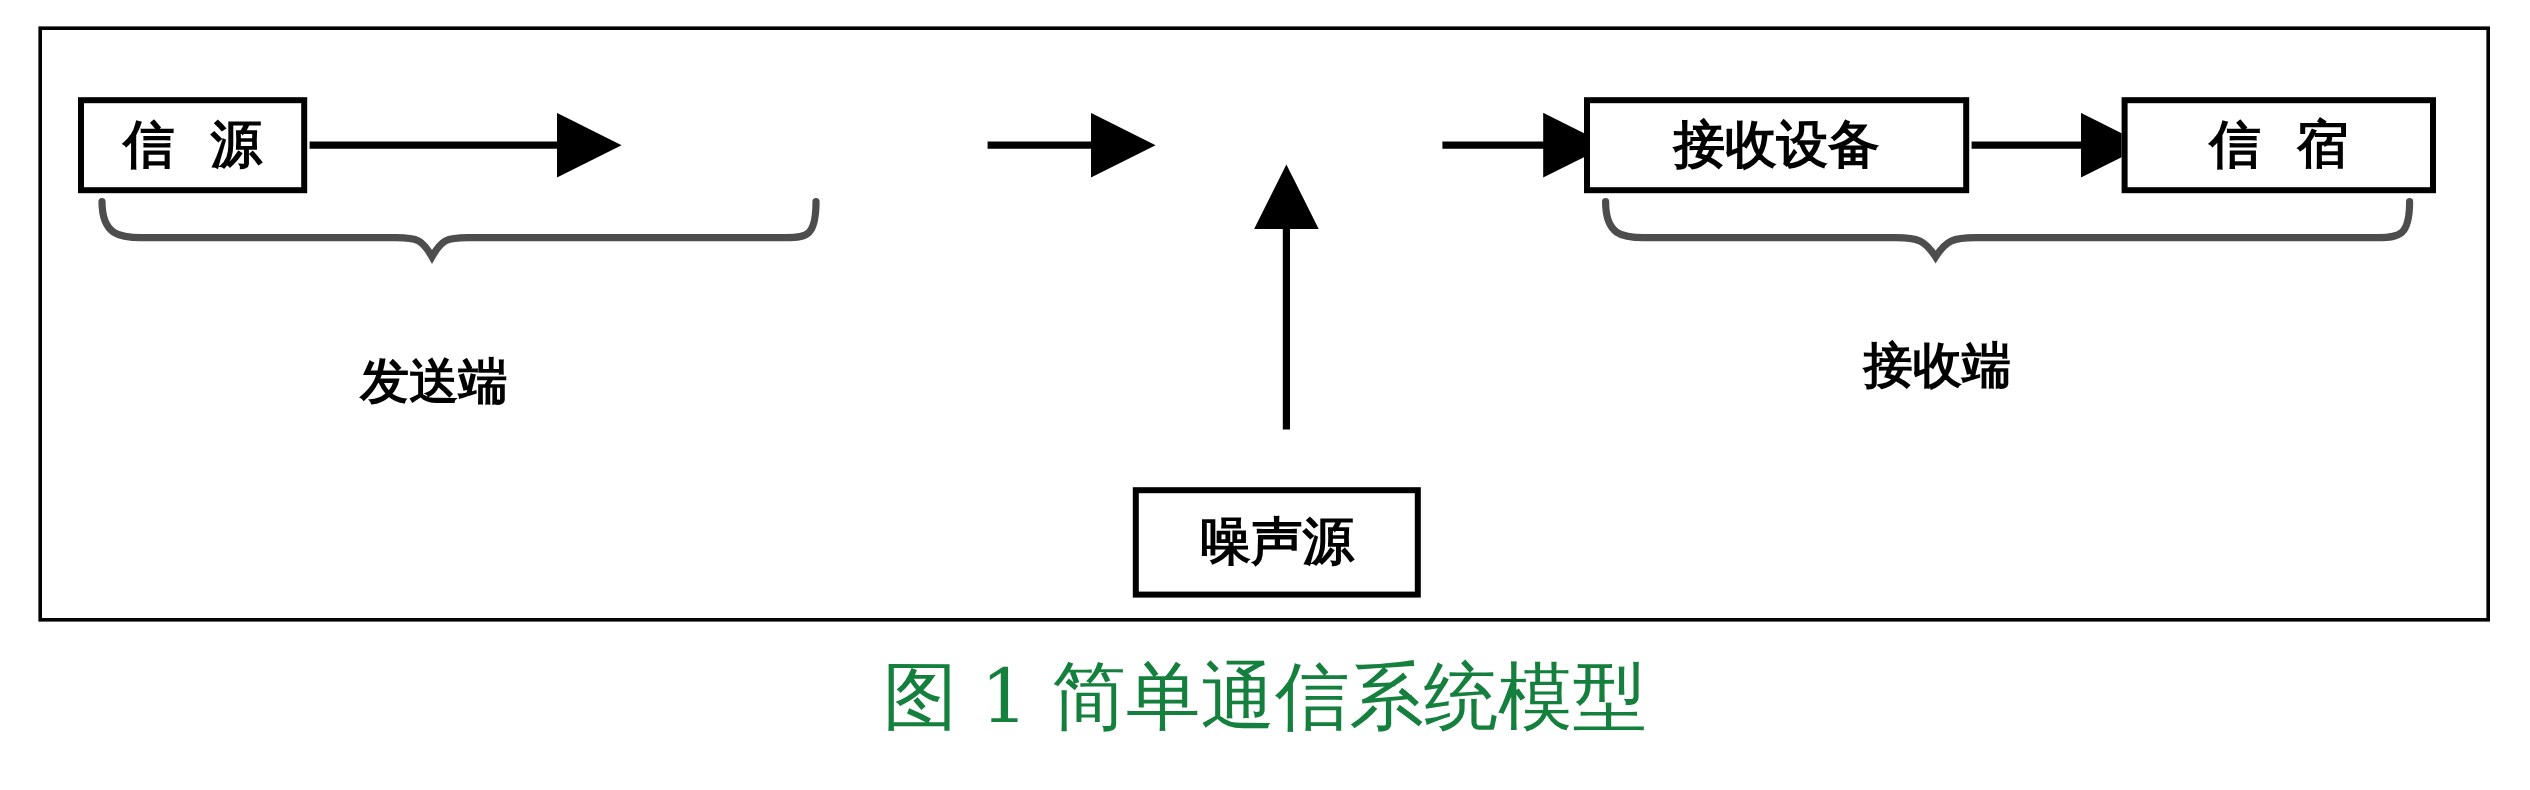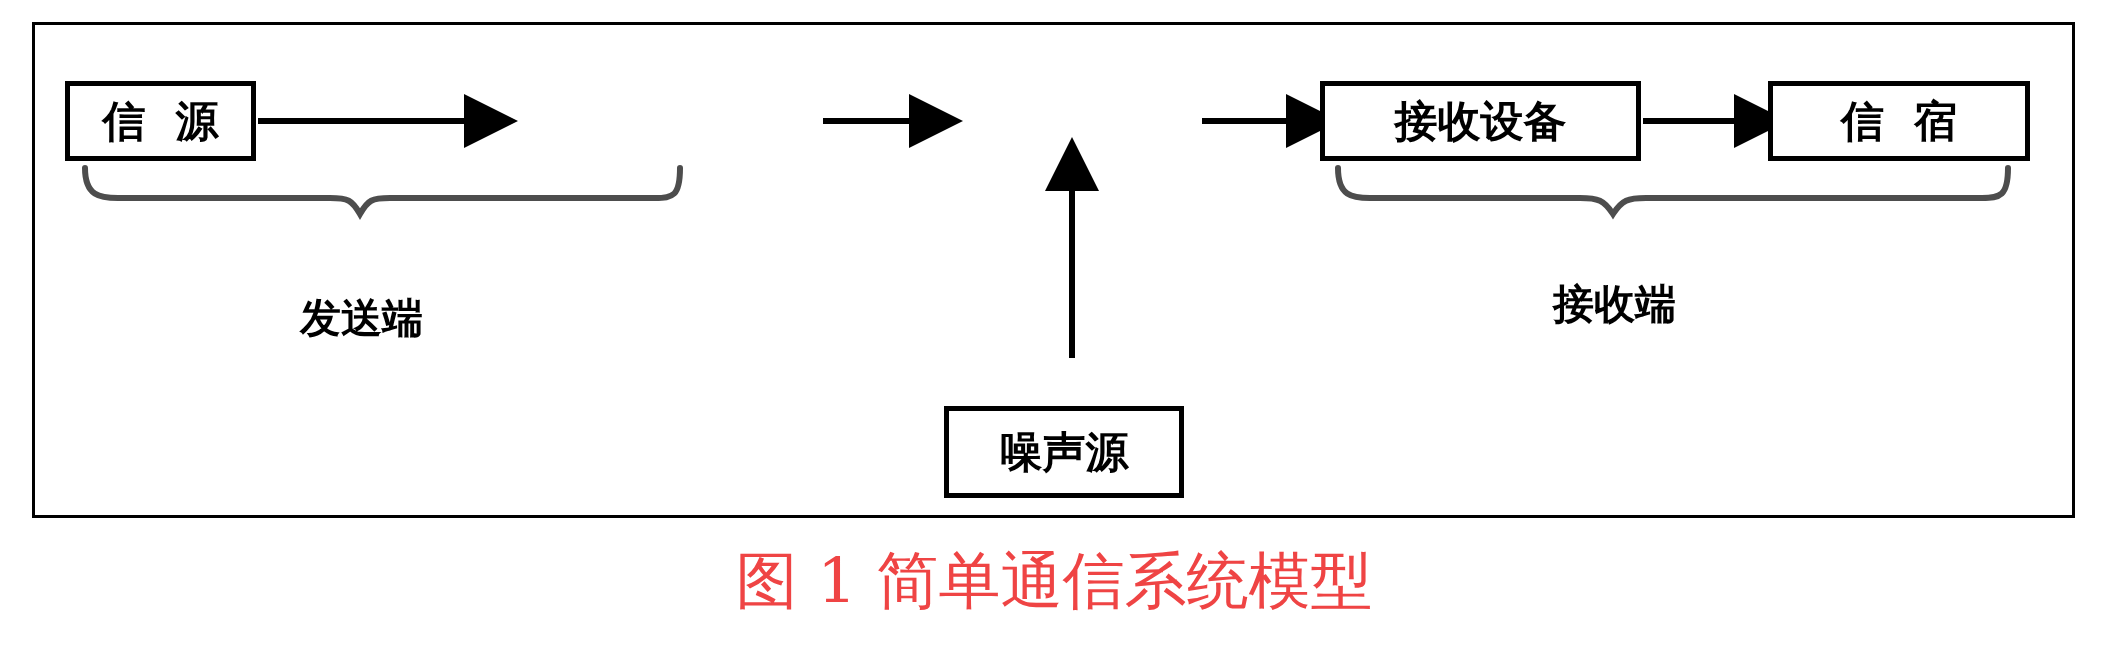--- a/index.html
+++ b/index.html
@@ -87,21 +87,21 @@
   
   .caption {
     position: absolute;
     left: 0;
     top: 548px;
     width: 2108px;
     text-align: center;
     font-family: "DejaVu Serif", "Liberation Serif", serif;
     font-size: 62px;
     line-height: 1.05;
-    color: #ef4444;
+    color: #15803d;
     white-space: pre;
   }
 </style>
 </head>
 <body>
 
 <div id="root">
 
   <div class="figure-frame"></div>
 

